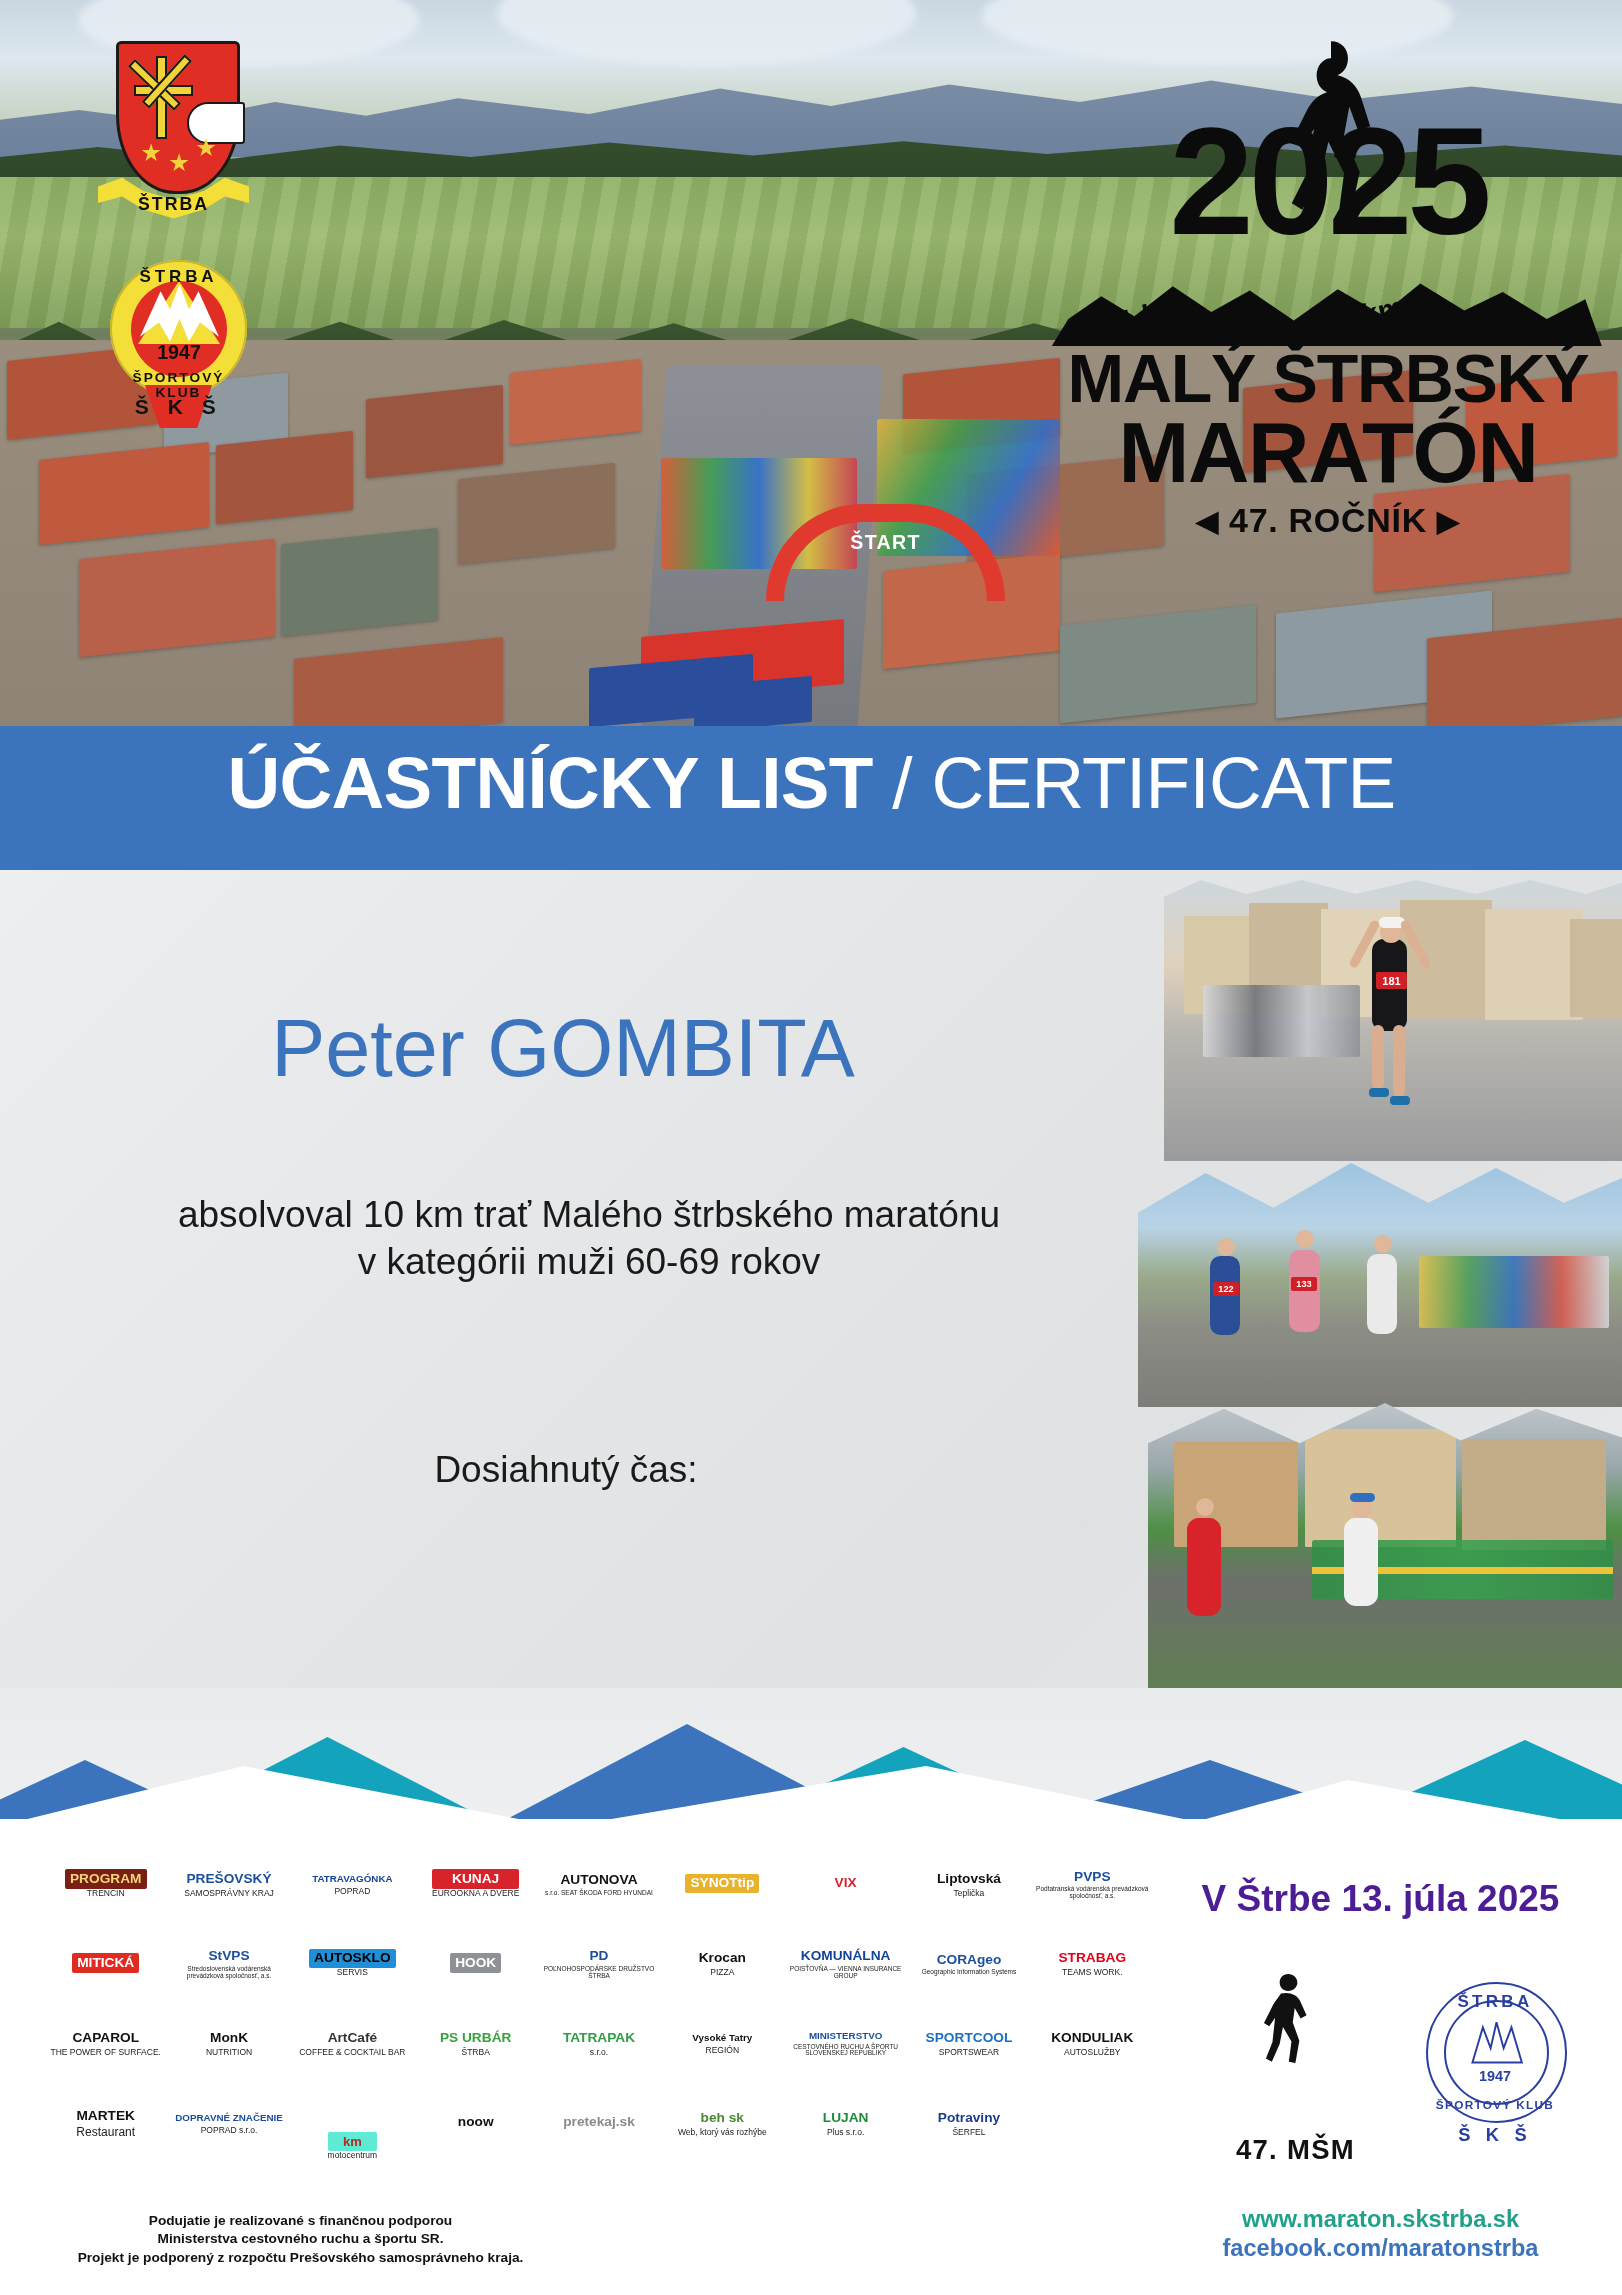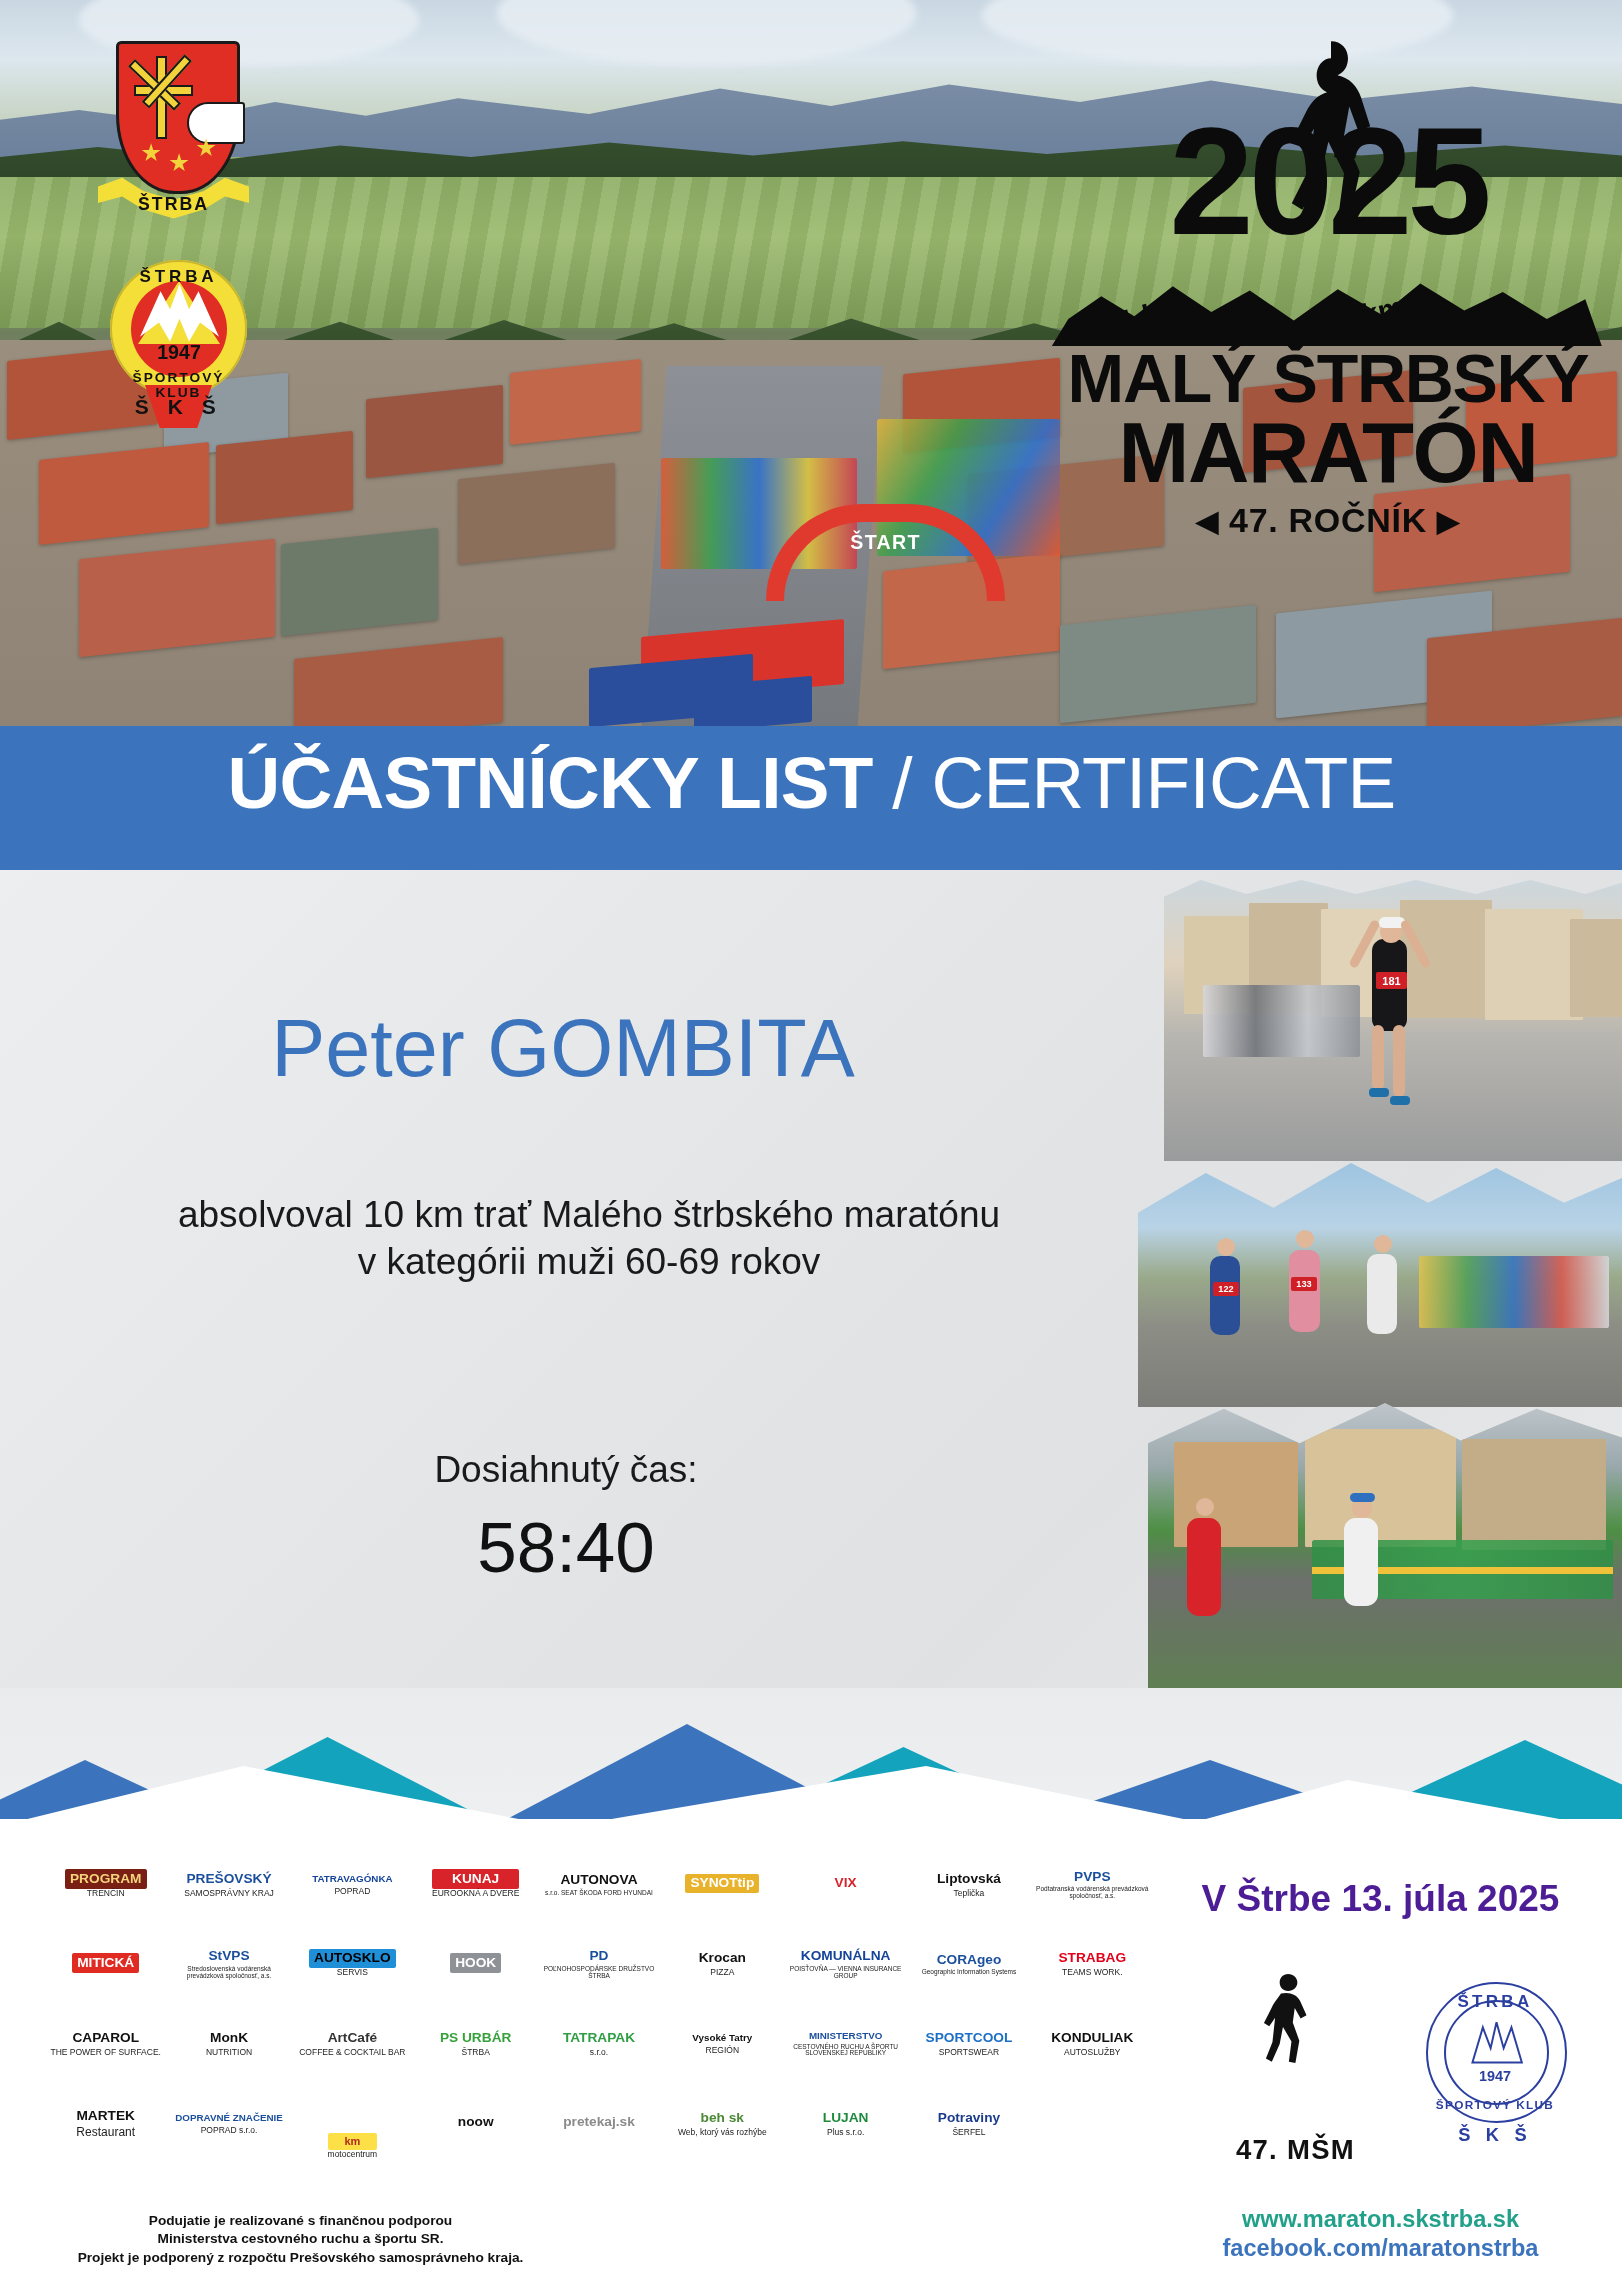--- a/index.html
+++ b/index.html
@@ -388,21 +388,20 @@
 
   <div class="person">Peter GOMBITA</div>
 
   <div class="subtitle">
     <div>absolvoval 10 km trať Malého štrbského maratónu</div>
     <div>v kategórii muži 60-69 rokov</div>
   </div>
 
 
   <div class="timelbl">Dosiahnutý čas:</div>
-  <div class="timeval">58:40</div>
 
   <div class="collage">
     <div class="ph ph1">
       <div class="house" style="left:19.6px;top:36px;width:72px;height:98px;background:#d8c9a8"></div>
       <div class="house" style="left:85px;top:23px;width:79px;height:111px;background:#c9b99a"></div>
       <div class="house" style="left:157px;top:29.4px;width:85px;height:108px;background:#e0d3b8"></div>
       <div class="house" style="left:236px;top:19.6px;width:92px;height:118px;background:#cdbd9e"></div>
       <div class="house" style="left:321px;top:29.4px;width:98px;height:111px;background:#ddd0b5"></div>
       <div class="house" style="left:406px;top:39px;width:59px;height:98px;background:#cbbb9c"></div>
       <div class="runnerFig" style="left:208px;top:59px;width:35px;height:92px;background:#17171a;border-radius:11.8px"></div>
@@ -624,21 +623,21 @@
           </div>
         </div>
         <div class="sp">
           <div>
             <div class="sp-box" style="background: rgb(255, 255, 255); color: rgb(27, 79, 156); font-size: 9.8px;">DOPRAVNÉ ZNAČENIE</div>
             <div class="sp-lbl" style="font-size: 8.5px;">POPRAD s.r.o.</div>
           </div>
         </div>
         <div class="sp">
           <div>
-            <div class="sp-box" style="background: #fde047; color: rgb(176, 43, 31); font-size: 11px; margin-top: 48px;">km</div>
+            <div class="sp-box" style="background: #5eead4; color: rgb(176, 43, 31); font-size: 13px; margin-top: 48px;">km</div>
             <div class="sp-lbl" style="font-size: 8.5px;">motocentrum</div>
           </div>
         </div>
         <div class="sp">
           <div>
             <div class="sp-box" style="background: rgb(255, 255, 255); color: rgb(17, 17, 17); font-size: 13.7px;">noow</div>
           </div>
         </div>
         <div class="sp">
           <div>

